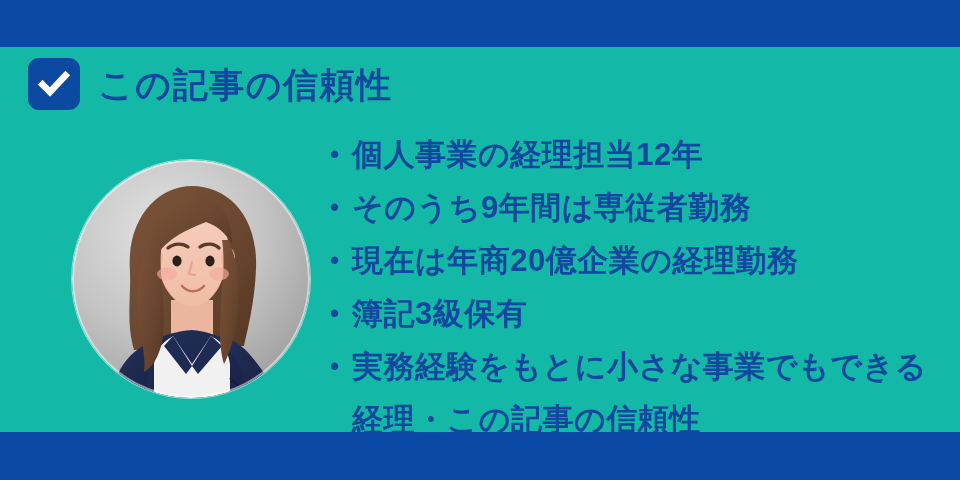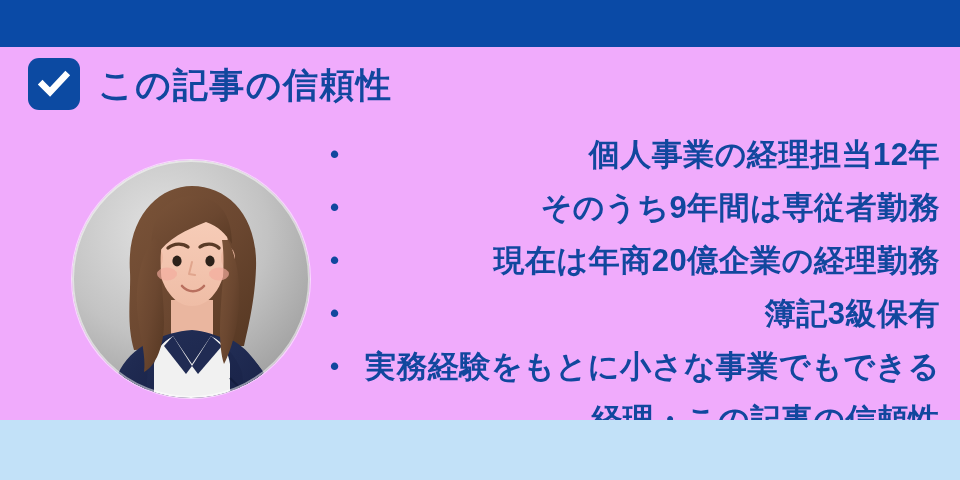--- a/index.html
+++ b/index.html
@@ -10,22 +10,22 @@
     width: 960px;
     height: 480px;
     overflow: hidden;
     font-family: "Liberation Sans", "DejaVu Sans", sans-serif;
     background: #c2e1f8;
   }
 
   #card {
     position: relative;
     width: 960px;
-    height: 420px;
-    background: #f0abfc;
+    height: 480px;
+    background: #14b8a6;
     overflow: hidden;
   }
 
   
   .band {
     position: absolute;
     left: 0;
     width: 960px;
     background: #0a4aa6;
   }
@@ -94,21 +94,20 @@
   .bullet-dot {
     flex: none;
     width: 22px;
     text-align: left;
     font-size: 26px;
     line-height: 53px;
   }
   .bullet-text {
     flex: 1;
     white-space: pre-line;
-    text-align: right;
   }
 </style>
 </head>
 <body>
 
 <div id="card">
 
   <div class="band band-top"></div>
   <div class="band band-bottom"></div>
 

